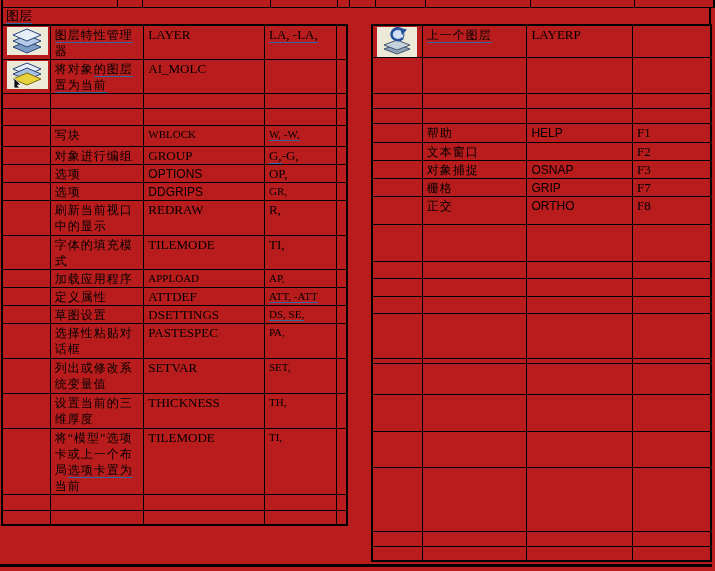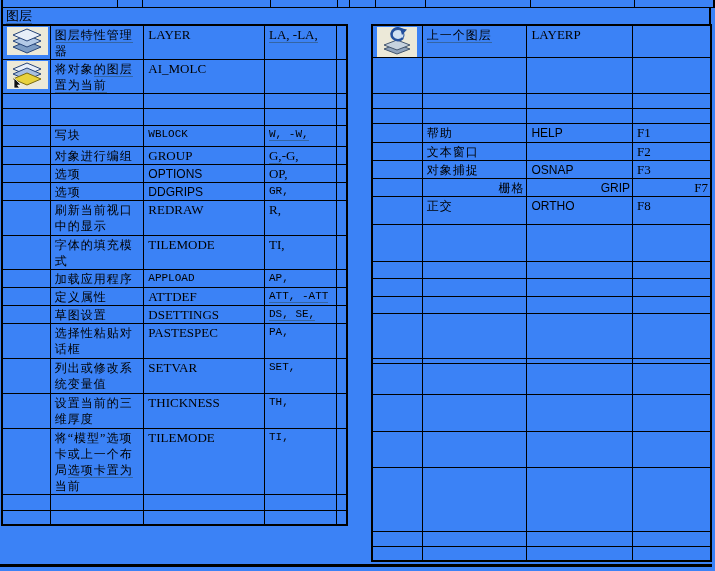--- a/index.html
+++ b/index.html
@@ -1,16 +1,16 @@
 <!DOCTYPE html>
 <html><head>
 <meta charset="utf-8">
 <style>
   html,body{margin:0;padding:0;background:#fff;}
-  #canvas{position:relative;width:715px;height:571px;background:#3b82f6;overflow:hidden;
+  #canvas{position:relative;width:715px;height:571px;background:#b91c1c;overflow:hidden;
           font-family:"Liberation Serif","DejaVu Serif",serif;}
   
   #top-partial{position:absolute;left:1px;top:0;width:710px;height:7px;
                border-left:2px solid #000;border-right:2px solid #000;border-bottom:1px solid #000;}
   #top-partial .vline{position:absolute;top:0;width:1px;height:7px;background:#000;}
   
   #header-row{position:absolute;left:1px;top:8px;width:710px;height:16px;
               border-left:2px solid #000;border-right:2px solid #000;
               font-size:13px;line-height:15px;padding-left:3px;box-sizing:border-box;}
   
@@ -19,21 +19,21 @@
   #tbl-left{left:1px;}
   #tbl-right{left:371px;}
   table.tbl td{border:1px solid #000;vertical-align:top;padding:1px 2px 0 4px;overflow:hidden;}
   td.icon-cell{padding:0;}
   td.icon-cell.has-icon .icon-btn{background:#ece9d8;width:100%;height:100%;
       display:flex;align-items:center;justify-content:center;box-sizing:border-box;}
   #tbl-right td.icon-cell.has-icon{padding:1px 0 0 0;}
   #tbl-right td.icon-cell.has-icon .icon-btn{width:40px;height:30px;margin:0 auto;}
   .desc-cell{font-size:12px;line-height:16px;letter-spacing:1px;}
   .f-serif{font-family:"Liberation Serif","DejaVu Serif",serif;font-size:13px;line-height:16px;}
-  .f-mono{font-family:Liberation Mono, monospace;font-size:11px;line-height:15px;}
+  .f-mono{font-family:Liberation Serif, serif;font-size:11px;line-height:15px;}
   .f-sans{font-family:"Liberation Sans","DejaVu Sans",sans-serif;font-size:12px;line-height:16px;}
   .u{border-bottom:1px solid #3465a4;}
   #header-row .u{border-bottom:1px solid #3465a4;}
   
   #bottom-line{position:absolute;left:0;top:564px;width:712px;height:3px;background:#000;}
   
   #watermark{position:absolute;right:5px;top:532px;
              font-family:"Liberation Sans","DejaVu Sans",sans-serif;
              font-size:20px;font-weight:bold;letter-spacing:1px;color:#fff;
              text-shadow:-1px -1px 0 #666,1px -1px 0 #666,-1px 1px 0 #666,1px 1px 0 #666,2px 2px 1px rgba(80,80,80,.6);}
@@ -280,21 +280,21 @@
           <td class="desc-cell"><span>文本窗口</span></td>
           <td class="cmd-cell f-serif"></td>
           <td class="key-cell f-serif"><span>F2</span></td>
         </tr>
         <tr style="height: 18px;">
           <td class="icon-cell"></td>
           <td class="desc-cell"><span>对象捕捉</span></td>
           <td class="cmd-cell f-sans">OSNAP</td>
           <td class="key-cell f-serif"><span>F3</span></td>
         </tr>
-        <tr style="height: 18px; text-align: right;">
+        <tr style="height: 18px;">
           <td class="icon-cell"></td>
           <td class="desc-cell"><span>栅格</span></td>
           <td class="cmd-cell f-sans">GRIP</td>
           <td class="key-cell f-serif"><span>F7</span></td>
         </tr>
         <tr style="height: 28px;">
           <td class="icon-cell"></td>
           <td class="desc-cell"><span>正交</span></td>
           <td class="cmd-cell f-sans">ORTHO</td>
           <td class="key-cell f-serif"><span>F8</span></td>

